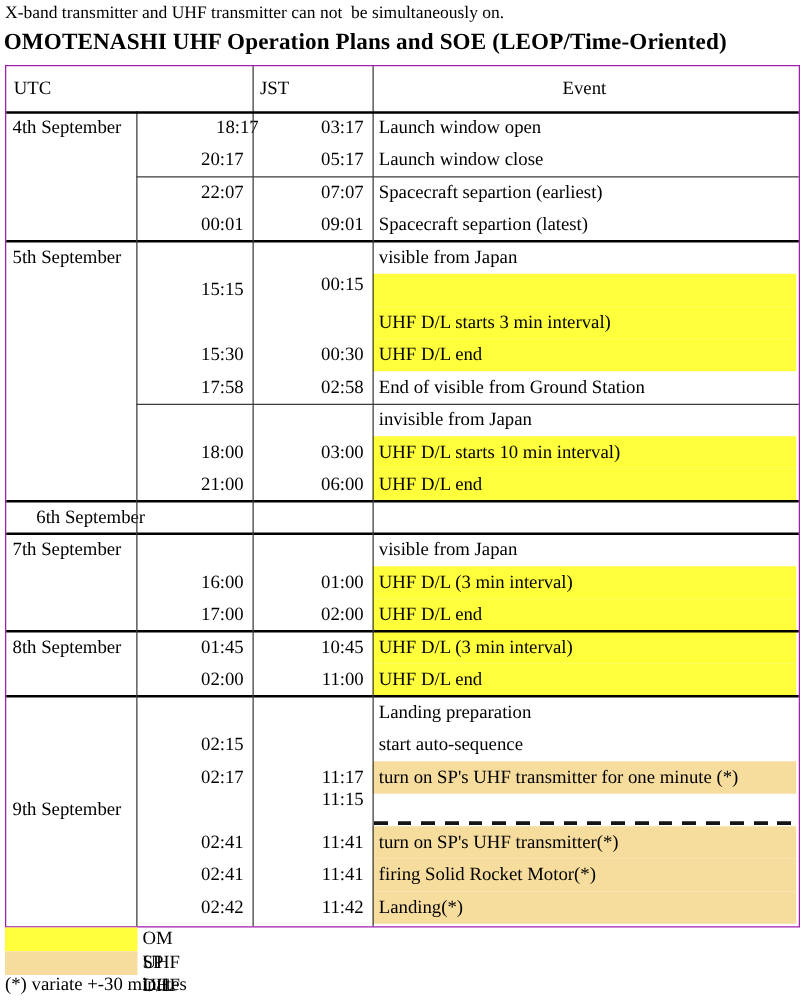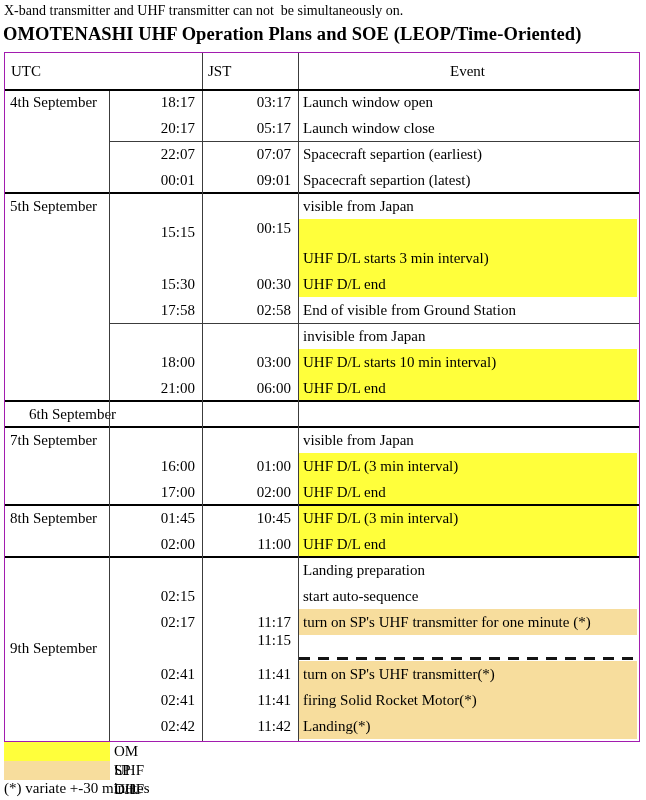--- a/index.html
+++ b/index.html
@@ -61,21 +61,21 @@
   <div class="note">X-band transmitter and UHF transmitter can not  be simultaneously on.</div>
   <div class="title">OMOTENASHI UHF Operation Plans and SOE (LEOP/Time-Oriented)</div>
 
   <div class="table-wrap">
     <div class="hdr-cell hdr-utc">UTC</div>
     <div class="hdr-cell hdr-jst">JST</div>
     <div class="hdr-cell hdr-event">Event</div>
 
     <div id="rows-layer">
         <div class="cell date" style="top: 36px;">4th September</div>
-        <div class="cell utc" style="top: 36px;">18:17</div>
+        <div class="cell utc" style="top: 36px; margin-left: 12px;">18:17</div>
         <div class="cell jst" style="top: 36px;">03:17</div>
         <div class="cell event" style="top: 36px;">Launch window open</div>
         <div class="cell utc" style="top: 62px;">20:17</div>
         <div class="cell jst" style="top: 62px;">05:17</div>
         <div class="cell event" style="top: 62px;">Launch window close</div>
         <div class="hline-thin" style="top: 88px;"></div>
         <div class="cell utc" style="top: 88px;">22:07</div>
         <div class="cell jst" style="top: 88px;">07:07</div>
         <div class="cell event" style="top: 88px;">Spacecraft separtion (earliest)</div>
         <div class="cell utc" style="top: 114px; font-family: Liberation Serif, serif;">00:01</div>

